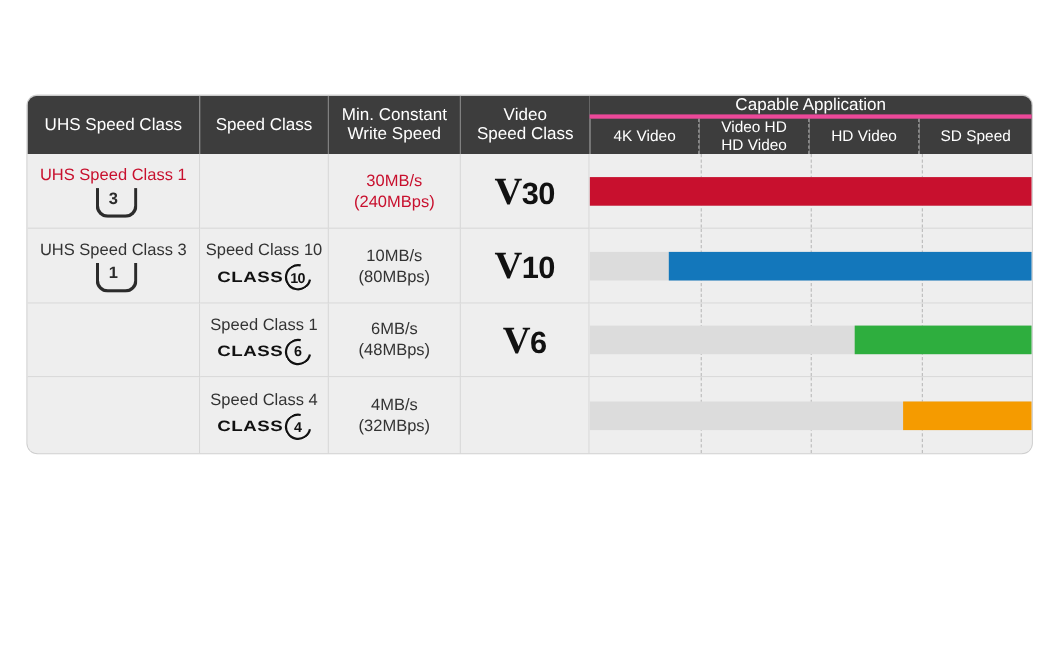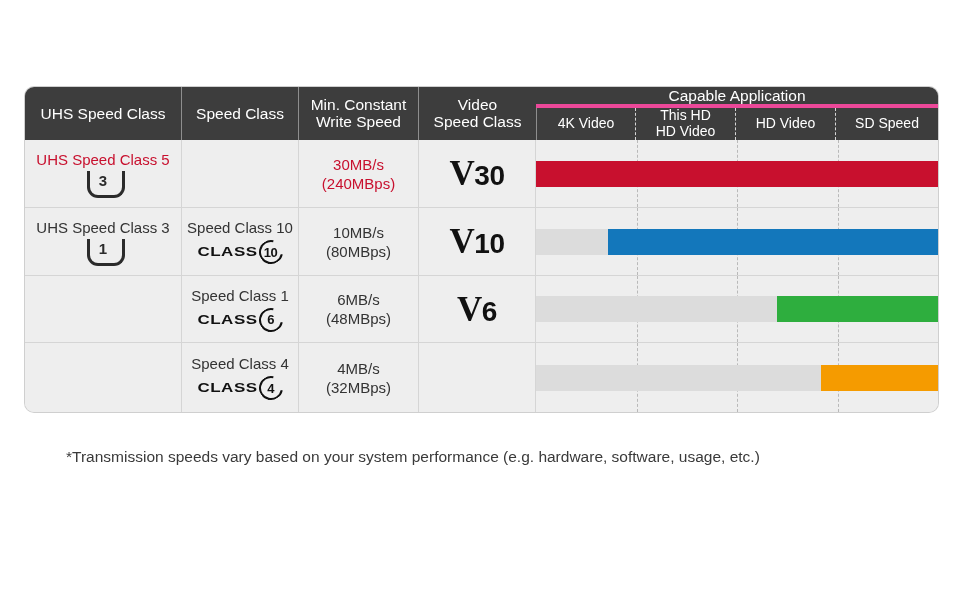--- a/index.html
+++ b/index.html
@@ -252,37 +252,37 @@
           <span class="cell-line">Video</span>
           <span class="cell-line">Speed Class</span>
         </th>
         <th class="hgroup" colspan="4">Capable Application</th>
       </tr>
       <tr>
         <th class="hsub sub-first">
           <span class="cell-line">4K Video</span>
         </th>
         <th class="hsub">
-          <span class="cell-line">This HD</span>
+          <span class="cell-line">Video HD</span>
           <span class="cell-line">HD Video</span>
         </th>
         <th class="hsub">
           <span class="cell-line">HD Video</span>
         </th>
         <th class="hsub sub-last">
           <span class="cell-line">SD Speed</span>
         </th>
       </tr>
     </thead>
     <tbody>
 
       <tr style="height:62px">
         <td>
           <div class="cell-stack">
-            <span class="cell-line red-text">UHS Speed Class 5</span>
+            <span class="cell-line red-text">UHS Speed Class 1</span>
             <span class="u-badge">
               <span class="u-shape"></span>
               <span class="u-num">3</span>
             </span>
           </div>
         </td>
         <td class="blank"></td>
         <td>
           <div class="cell-stack">
             <span class="cell-line red-text">30MB/s</span>
@@ -421,14 +421,13 @@
             </div>
           </div>
         </td>
       </tr>
 
     </tbody>
   </table>
 </div>
 
 <div id="footnotes">
-  <p>*Transmission speeds vary based on your system performance (e.g. hardware, software, usage, etc.)</p>
 </div>
 
 </body></html>

